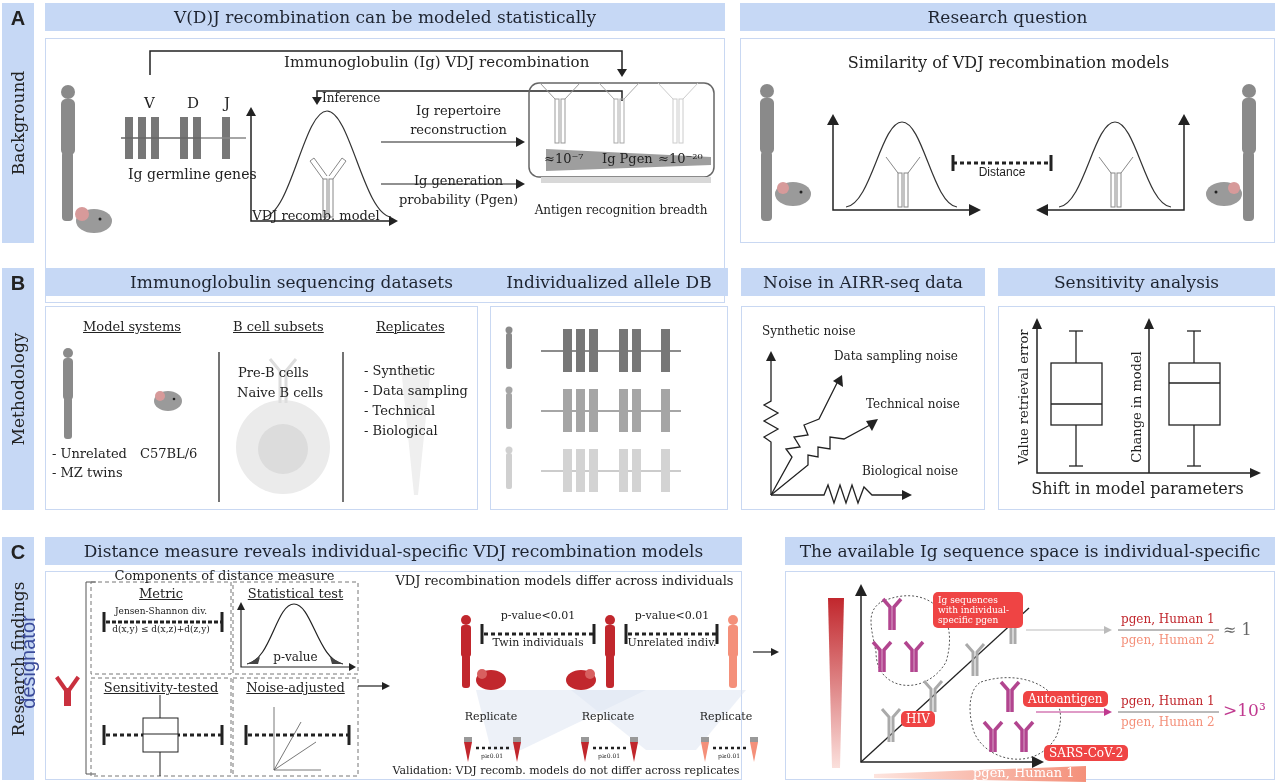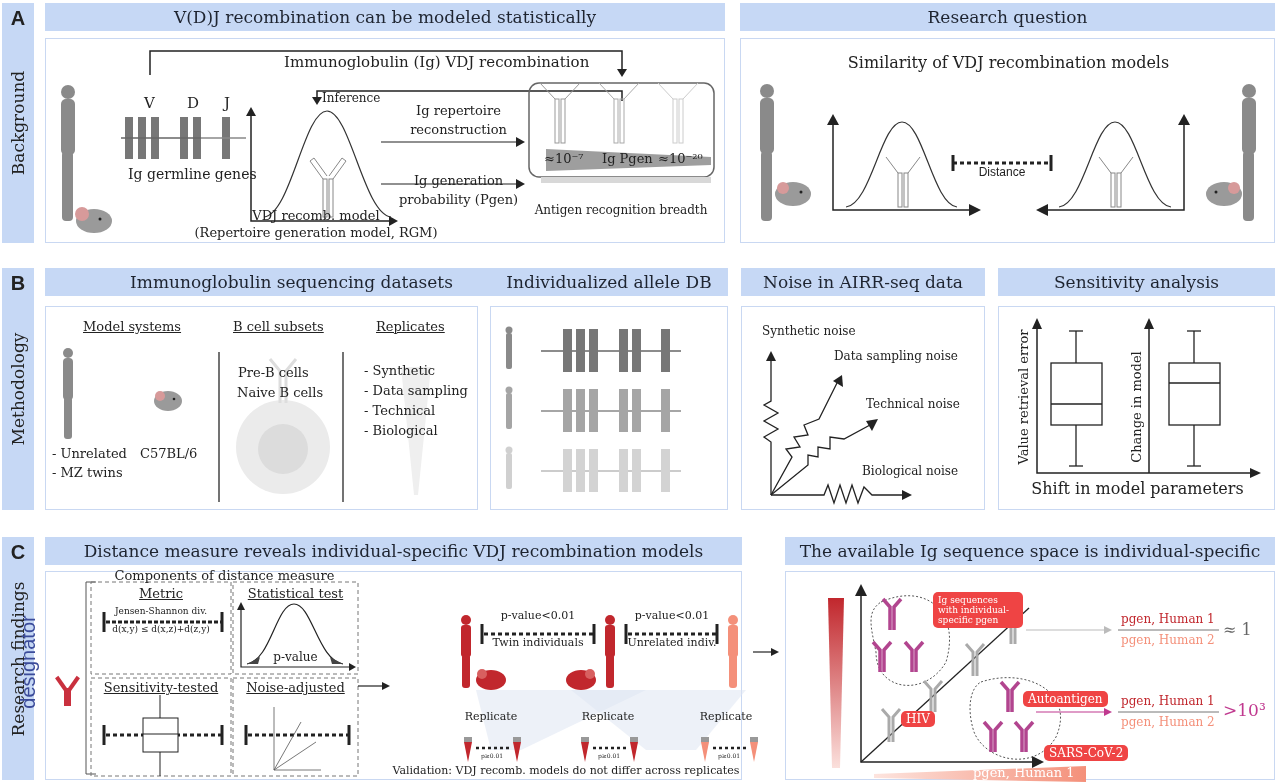--- a/index.html
+++ b/index.html
@@ -27,21 +27,21 @@
 <body>
 
 <div class="side" style="top:3px;height:240px;">
   <div class="letter">A</div>
   <div class="vlabel">Background</div>
 </div>
 
 <div class="header" style="left:45px;top:3px;width:680px;">V(D)J recombination can be modeled statistically</div>
 <div class="header" style="left:740px;top:3px;width:535px;">Research question</div>
 
-<div class="panel" style="left:45px;top:38px;width:680px;height:205px;">
+<div class="panel" style="left:45px;top:38px;width:680px;height:265px;">
 
   <svg width="680" height="205" style="left:0;top:0">
     <polyline points="104,36 104,12 576,12 576,32" fill="none" stroke="#222" stroke-width="1.5"></polyline>
     <polygon points="571,30 581,30 576,38" fill="#222"></polygon>
     <polyline points="576,62 576,52 271,52 271,60" fill="none" stroke="#222" stroke-width="1.5"></polyline>
     <polygon points="266,58 276,58 271,66" fill="#222"></polygon>
 
     <polyline points="205,75 205,182 345,182" fill="none" stroke="#222" stroke-width="1.5"></polyline>
     <polygon points="200,77 210,77 205,68" fill="#222"></polygon>
     <polygon points="343,177 343,187 352,182" fill="#222"></polygon>
@@ -107,21 +107,20 @@
   <div class="t" style="left:98px;top:55px;font-size:15px;">V</div>
   <div class="t" style="left:141px;top:55px;font-size:15px;">D</div>
   <div class="t" style="left:178px;top:55px;font-size:15px;">J</div>
   <div class="t" style="left:82px;top:127px;font-size:14px;">Ig germline genes</div>
   <div class="t" style="left:276px;top:52px;font-size:12px;">Inference</div>
   <div class="t c" style="left:345px;top:64px;width:135px;font-size:13px;">Ig repertoire</div>
   <div class="t c" style="left:345px;top:83px;width:135px;font-size:13px;">reconstruction</div>
   <div class="t c" style="left:345px;top:134px;width:135px;font-size:13px;">Ig generation</div>
   <div class="t c" style="left:345px;top:153px;width:135px;font-size:13px;">probability (Pgen)</div>
   <div class="t c" style="left:160px;top:169px;width:220px;font-size:13px;">VDJ recomb. model</div>
-  <div class="t c" style="left:130px;top:186px;width:280px;font-size:13px;">(Repertoire generation model, RGM)</div>
   <div class="t" style="left:498px;top:112px;font-size:13px;">≈10⁻⁷</div>
   <div class="t" style="left:556px;top:112px;font-size:13px;">Ig Pgen</div>
   <div class="t" style="left:612px;top:112px;font-size:13px;">≈10⁻²⁰</div>
   <div class="t c" style="left:485px;top:164px;width:180px;font-size:12px;">Antigen recognition breadth</div>
 </div>
 
 <div class="panel" style="left:740px;top:38px;width:535px;height:205px;">
   <svg width="535" height="205" style="left:0;top:0">
     <g fill="#8a8a8a">
       <circle cx="26" cy="52" r="7"></circle>
@@ -431,20 +430,21 @@
   </svg>
   <div class="t" style="left:16px;top:92px;font-size:20px;color:#3b4b9a;font-family:'Liberation Sans',sans-serif;transform:translate(-50%,-50%) rotate(-90deg);transform-origin:center;left:-18px;top:90px;">designator</div>
   <div class="t c" style="left:45px;top:-4px;width:267px;font-size:13px;">Components of distance measure</div>
   <div class="t u c" style="left:45px;top:14px;width:140px;font-size:13px;">Metric</div>
   <div class="t c" style="left:45px;top:34px;width:140px;font-size:9px;">Jensen-Shannon div.</div>
   <div class="t c" style="left:45px;top:52px;width:140px;font-size:9px;">d(x,y) ≤ d(x,z)+d(z,y)</div>
   <div class="t u c" style="left:187px;top:14px;width:125px;font-size:13px;">Statistical test</div>
   <div class="t c" style="left:187px;top:78px;width:125px;font-size:12px;">p-value</div>
   <div class="t u c" style="left:45px;top:108px;width:140px;font-size:13px;">Sensitivity-tested</div>
   <div class="t u c" style="left:187px;top:108px;width:125px;font-size:13px;">Noise-adjusted</div>
+  <div class="t c" style="left:340px;top:1px;width:357px;font-size:13px;">VDJ recombination models differ across individuals</div>
   <div class="t c" style="left:436px;top:37px;width:112px;font-size:11px;">p-value&lt;0.01</div>
   <div class="t c" style="left:436px;top:64px;width:112px;font-size:11px;">Twin individuals</div>
   <div class="t c" style="left:580px;top:37px;width:92px;font-size:11px;">p-value&lt;0.01</div>
   <div class="t c" style="left:580px;top:64px;width:92px;font-size:11px;">Unrelated indiv.</div>
   <div class="t c" style="left:405px;top:138px;width:80px;font-size:11px;">Replicate</div>
   <div class="t c" style="left:522px;top:138px;width:80px;font-size:11px;">Replicate</div>
   <div class="t c" style="left:640px;top:138px;width:80px;font-size:11px;">Replicate</div>
   <div class="t c" style="left:428px;top:180px;width:36px;font-size:6px;">p≥0.01</div>
   <div class="t c" style="left:545px;top:180px;width:36px;font-size:6px;">p≥0.01</div>
   <div class="t c" style="left:665px;top:180px;width:36px;font-size:6px;">p≥0.01</div>

